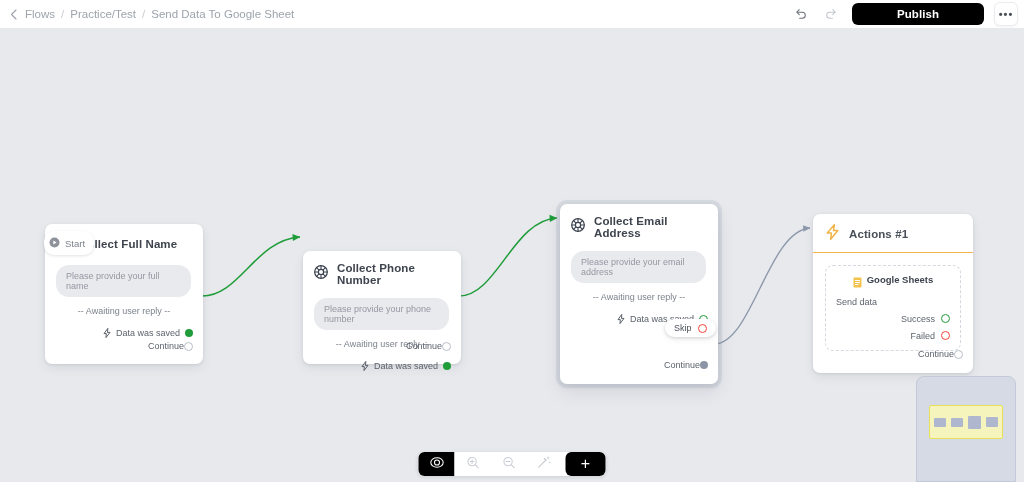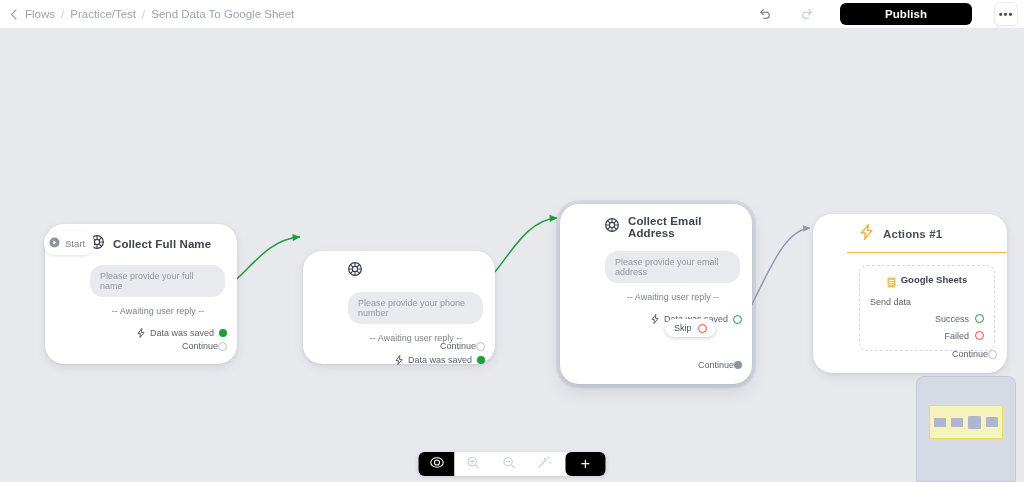--- a/index.html
+++ b/index.html
@@ -23,21 +23,21 @@
     display:flex;align-items:center;cursor:pointer;padding:0 1px;
   }
   .bc-item{
     color:#9ea4ac;font-size:11.5px;white-space:nowrap;cursor:pointer;
   }
   .bc-item.last{color:#9ea4ac;cursor:default;}
   .bc-sep{color:#c7cad0;font-size:11.5px;}
 
   #topright{
     position:absolute;right:6px;top:0;height:28px;
-    display:flex;align-items:center;gap:16px;
+    display:flex;align-items:center;gap:4px;
   }
   .icon-btn{
     width:26px;height:26px;display:flex;align-items:center;justify-content:center;
     cursor:pointer;
   }
   .icon-btn svg{display:block;}
   #publish-btn{
     background:#000000;color:#ffffff;border-radius:6px;
     height:22px;min-width:104px;padding:0 14px;margin:0 6px 0 4px;
     display:flex;align-items:center;justify-content:center;
@@ -53,24 +53,23 @@
 
   
   #canvas{
     position:absolute;left:0;top:28px;width:1024px;height:454px;
     background:#e8e9ed;overflow:hidden;
   }
   #edges{position:absolute;left:0;top:0;width:1024px;height:454px;pointer-events:none;z-index:5;}
 
   
   .node{
-    position:absolute;background:#ffffff;border-radius:19px;
+    position:absolute;background:#ffffff;border-radius:7px;
     box-shadow:0 1px 3px rgba(20,25,40,.10), 0 4px 12px rgba(20,25,40,.07);
     z-index:10;
-    padding-left:34px;
   }
   .node.selected{
     box-shadow:0 0 0 4px rgba(170,178,195,.28), 0 2px 6px rgba(20,25,40,.13), 0 8px 20px rgba(20,25,40,.09);
   }
   .node-head{
     display:flex;align-items:center;gap:9px;
     padding:11px 12px 6px 11px;
   }
   .node-title{font-size:11.5px;font-weight:700;color:#3e444e;letter-spacing:.1px;}
   .msg-bubble{
@@ -261,20 +260,21 @@
 
     <div class="node" id="node-2" style="left:303px;top:223px;width:158px;height:113px;">
       <div class="node-head">
         <span>
           <svg width="14" height="14" viewBox="0 0 16 16">
             <circle cx="8" cy="8" r="7.2" fill="none" stroke="#3b4250" stroke-width="1.4"></circle>
             <circle cx="8" cy="8" r="3" fill="none" stroke="#3b4250" stroke-width="1.4"></circle>
             <path d="M8 0.8v3.2M8 12v3.2M0.8 8h3.2M12 8h3.2M2.9 2.9l2.3 2.3M10.8 10.8l2.3 2.3M13.1 2.9l-2.3 2.3M5.2 10.8l-2.3 2.3" stroke="#3b4250" stroke-width="1.3" stroke-linecap="round"></path>
           </svg>
         </span>
+        <span class="node-title">Collect Phone Number</span>
       </div>
       <div class="msg-bubble">Please provide your phone number</div>
       <div class="awaiting">-- Awaiting user reply --</div>
       <div class="out-row">
         <span class="bolt">
           <svg width="8" height="10" viewBox="0 0 8 10">
               <path d="M4.8 0.4L1 5.6h2.3L3 9.6L7 4.4H4.5z" fill="none" stroke="#4b515a" stroke-width="0.9" stroke-linejoin="round"></path>
             </svg>
         </span>
         <span class="out-label">Data was saved</span>

